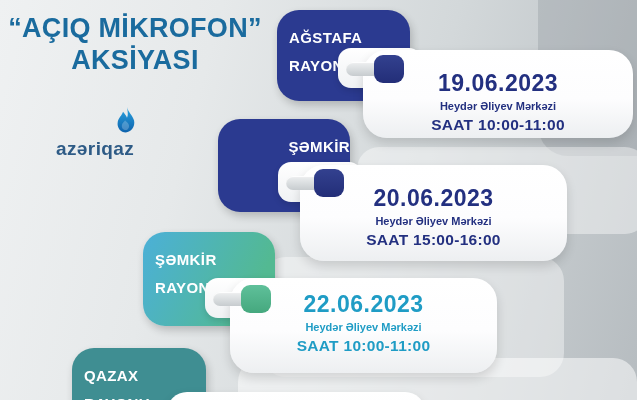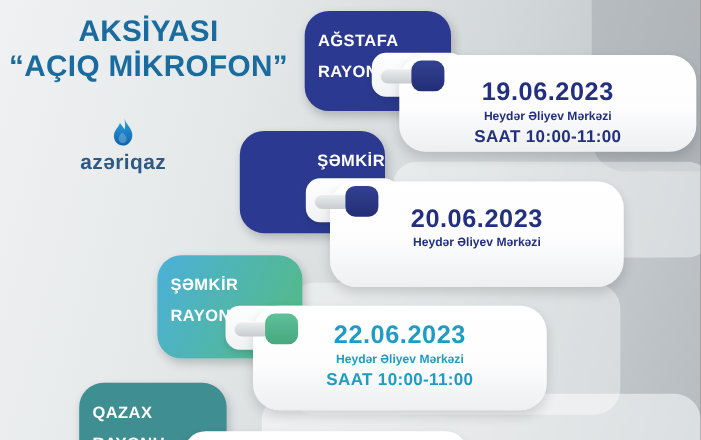--- a/index.html
+++ b/index.html
@@ -61,37 +61,37 @@
   .m-navy{background:linear-gradient(180deg,#33418f,#232e78);}
   .m-green{background:linear-gradient(180deg,#5fc09a,#45a87e);}
   .m-1{left:374px;top:55px;}
   .m-2{left:314px;top:169px;}
   .m-3{left:241px;top:285px;}
 
   .title{
     position:absolute;left:6px;top:12px;width:258px;text-align:center;
     color:#1a6b9e;font-weight:bold;font-size:27px;line-height:1.2;letter-spacing:0.3px;
   }
-  .logo{position:absolute;left:42px;top:107px;width:140px;text-align:center;}
+  .logo{position:absolute;left:56px;top:107px;width:140px;text-align:left;}
   .logo .flame{display:block;margin:0 auto 2px auto;}
   .logo .logo-text{font-size:19px;font-weight:bold;color:#2e5b86;letter-spacing:0.4px;}
 </style>
 </head>
 <body>
 
 <div class="stage">
 
   <div class="ghost g-topright"></div>
   <div class="ghost g2"></div>
   <div class="ghost g3"></div>
   <div class="ghost g4"></div>
 
   <div class="title">
+    <div>“AÇIQ MİKROFON”</div>
     <div>AKSİYASI</div>
-    <div>“AÇIQ MİKROFON”</div>
   </div>
 
   <div class="logo">
     <svg class="flame" width="22" height="29" viewBox="0 0 24 32">
       <defs>
         <linearGradient id="fg" x1="0" y1="0" x2="0" y2="1">
           <stop offset="0" stop-color="#2aa3e0"></stop>
           <stop offset="1" stop-color="#0e63ad"></stop>
         </linearGradient>
       </defs>
@@ -123,20 +123,21 @@
   <div class="tab tab-3"></div>
 
   <div class="card card-1 navy-text">
     <div class="date">19.06.2023</div>
     <div class="venue">Heydər Əliyev Mərkəzi</div>
     <div class="time">SAAT 10:00-11:00</div>
   </div>
   <div class="card card-2 navy-text">
     <div class="date">20.06.2023</div>
     <div class="venue">Heydər Əliyev Mərkəzi</div>
+    <div class="time">SAAT 15:00-16:00</div>
   </div>
   <div class="card card-3 cyan-text">
     <div class="date">22.06.2023</div>
     <div class="venue">Heydər Əliyev Mərkəzi</div>
     <div class="time">SAAT 10:00-11:00</div>
   </div>
   <div class="card card-4"></div>
 
   <div class="mic-handle h-1"></div>
   <div class="mic-head m-navy m-1"></div>

